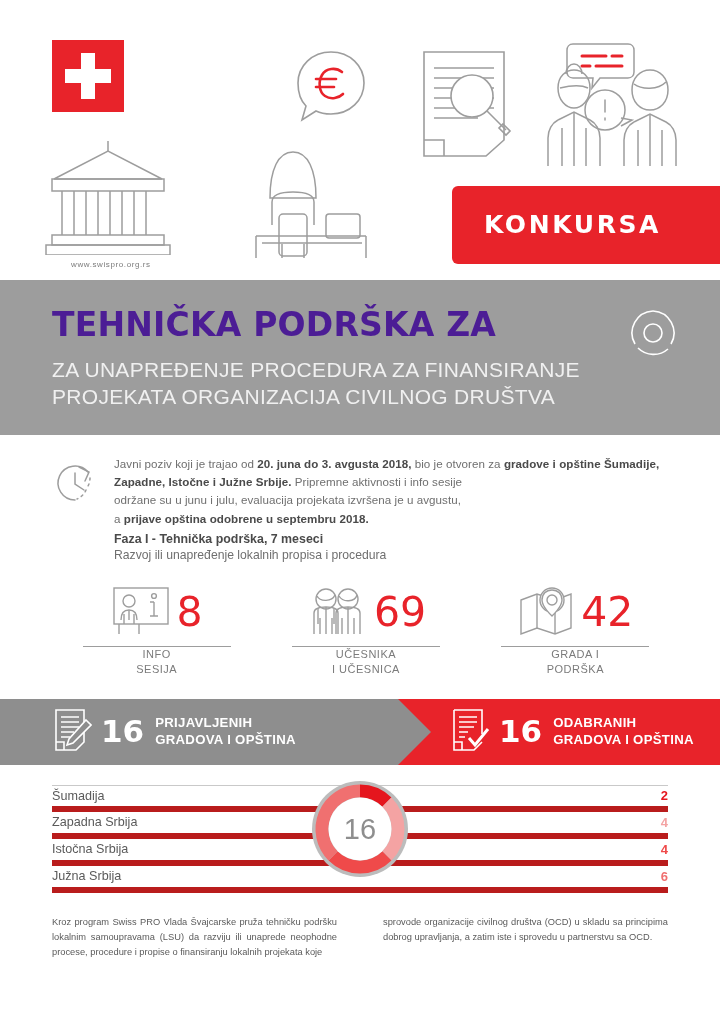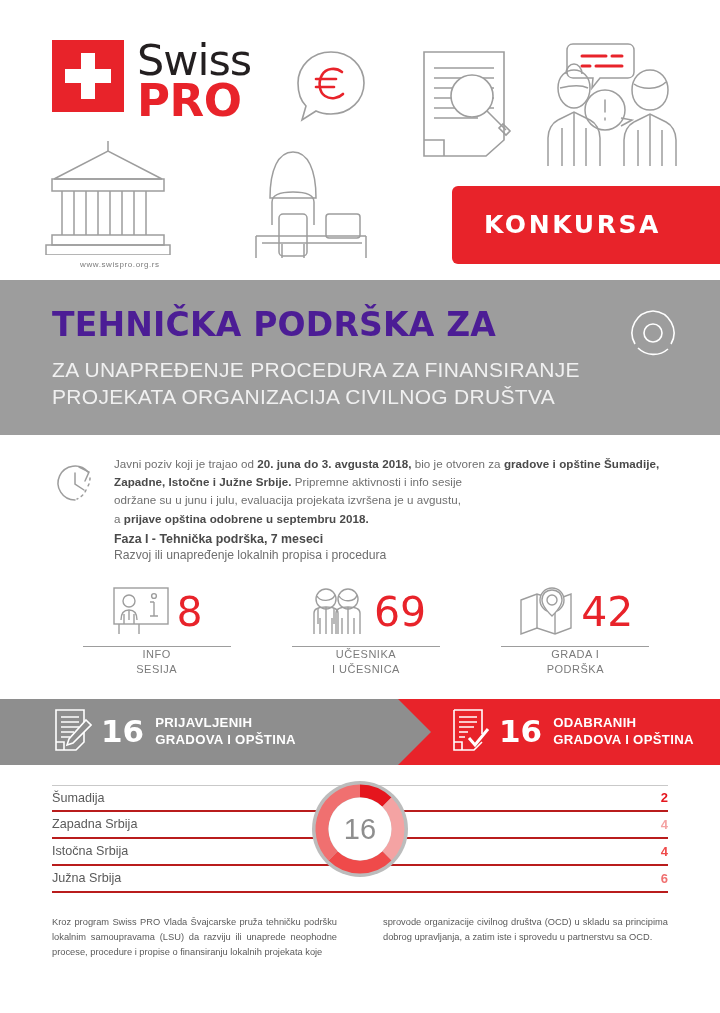--- a/index.html
+++ b/index.html
@@ -31,21 +31,21 @@
   .logo-text { margin-left: 13px; line-height: 0.94; }
   .logo-swiss {
     font-size: 43px; color: #231f20; letter-spacing: -1px;
     font-weight: 400; font-family: "DejaVu Sans", sans-serif;
   }
   .logo-pro {
     font-size: 45px; color: #e8232a; font-weight: bold; letter-spacing: -0.5px;
     font-family: "DejaVu Sans", sans-serif;
   }
   .site-url {
-    position: absolute; left: 80px; top: 260px;
+    position: absolute; left: 71px; top: 260px;
     font-size: 8px; color: #7b7b7b; letter-spacing: 0.6px;
   }
 
   .deco { position: absolute; }
   .deco svg { display: block; }
 
   
   .results-badge {
     position: absolute; right: 0; top: 186px;
     width: 268px; height: 78px;
@@ -123,21 +123,21 @@
   }
   .banner-label {
     color: #fff; font-size: 13.2px; font-weight: bold;
     line-height: 1.26; letter-spacing: 0.3px;
   }
 
   
   .regions { position: relative; margin-top: 20px; padding: 0 52px; }
   .region-row {
     display: flex; align-items: center; justify-content: space-between;
-    height: 27px; border-bottom: 2px solid #b91c1c;
+    height: 27px; border-bottom: 6px solid #b91c1c;
   }
   .region-row:first-child { border-top: 1px solid #c9c9c9; }
   .region-name { font-size: 12.6px; color: #5a5a5a; }
   .region-val { font-size: 13px; font-weight: bold; }
   .donut-wrap {
     position: absolute; left: 50%; top: -6px;
     transform: translateX(-50%); width: 100px; height: 100px;
   }
 
   
@@ -151,24 +151,20 @@
 </style>
 </head>
 <body>
 
 <div id="page">
 
   <div class="header">
 
     <div class="logo-block">
       <div class="swiss-flag"></div>
-      <div class="logo-text">
-        <div class="logo-swiss">Swiss</div>
-        <div class="logo-pro">PRO</div>
-      </div>
     </div>
 
     <div class="deco" style="left:44px; top:135px;">
       <svg width="128" height="120" viewBox="0 0 128 120" fill="none" stroke="#9d9d9d" stroke-width="1.5">
         <path d="M64 6 V16"></path>
         <path d="M10 44 L64 16 L118 44 Z" fill="none"></path>
         <rect x="8" y="44" width="112" height="12"></rect>
         <path d="M18 56 V100 M30 56 V100 M42 56 V100 M54 56 V100 M66 56 V100 M78 56 V100 M90 56 V100 M102 56 V100"></path>
         <rect x="8" y="100" width="112" height="10"></rect>
         <rect x="2" y="110" width="124" height="10"></rect>

